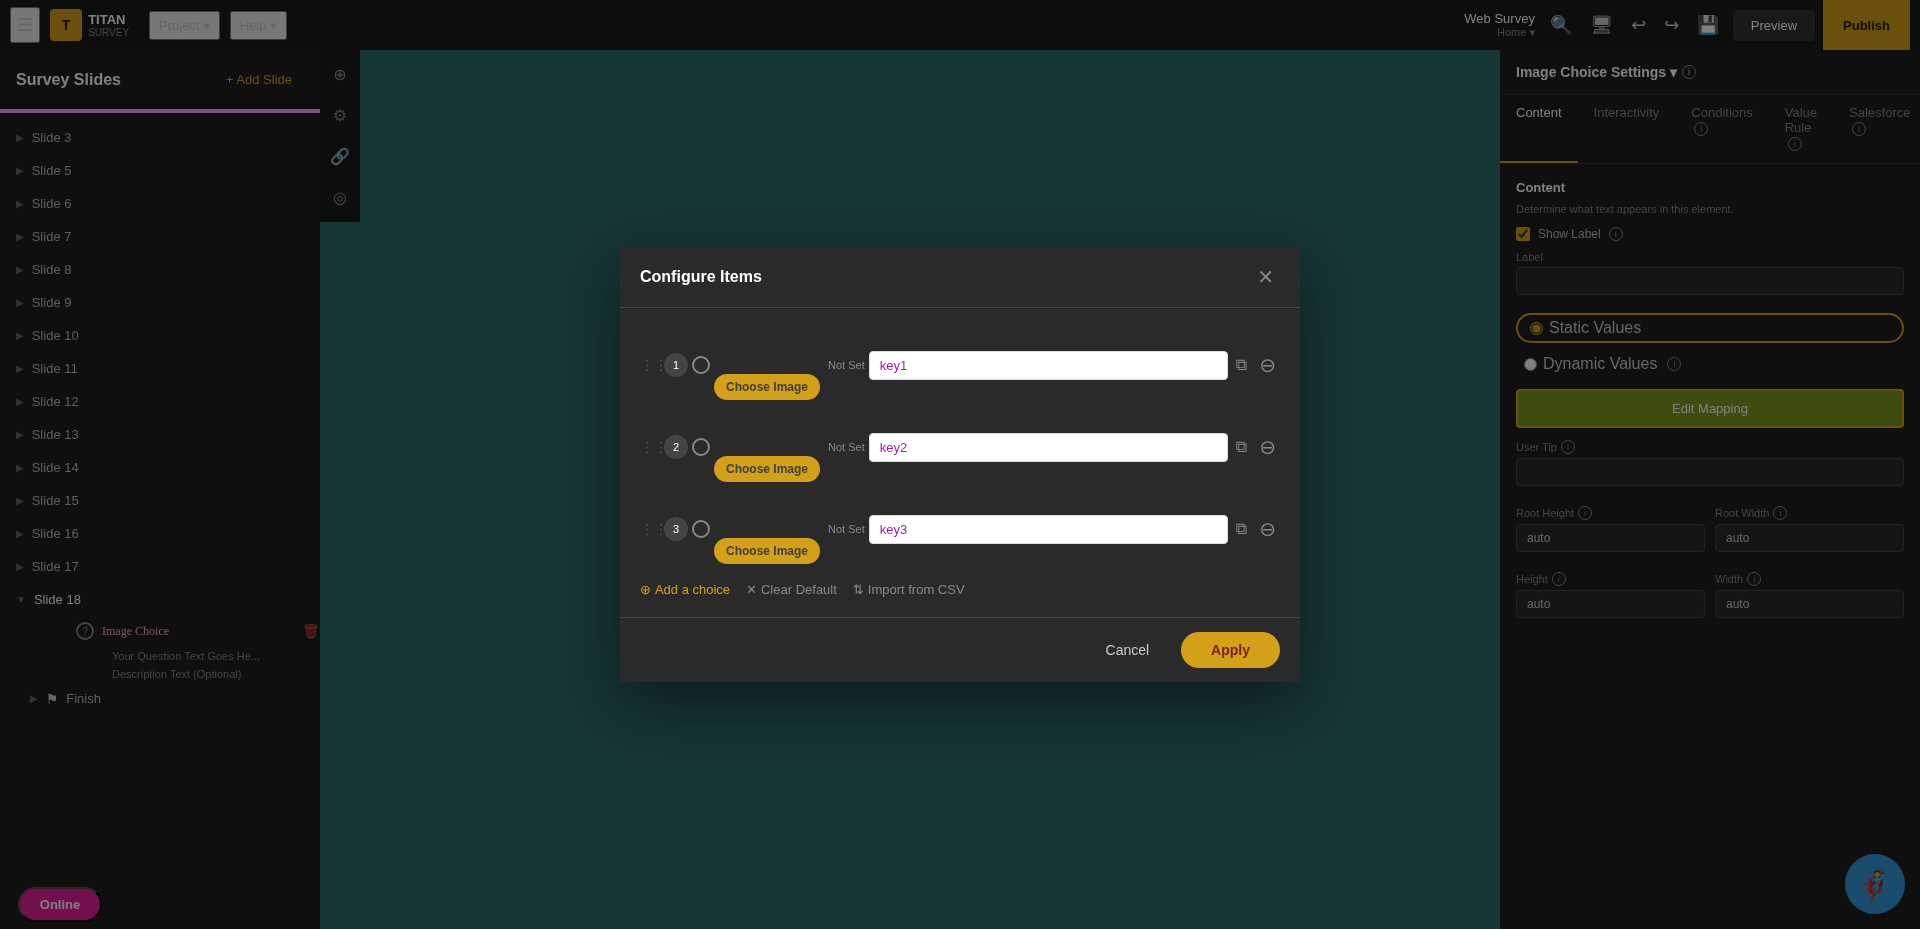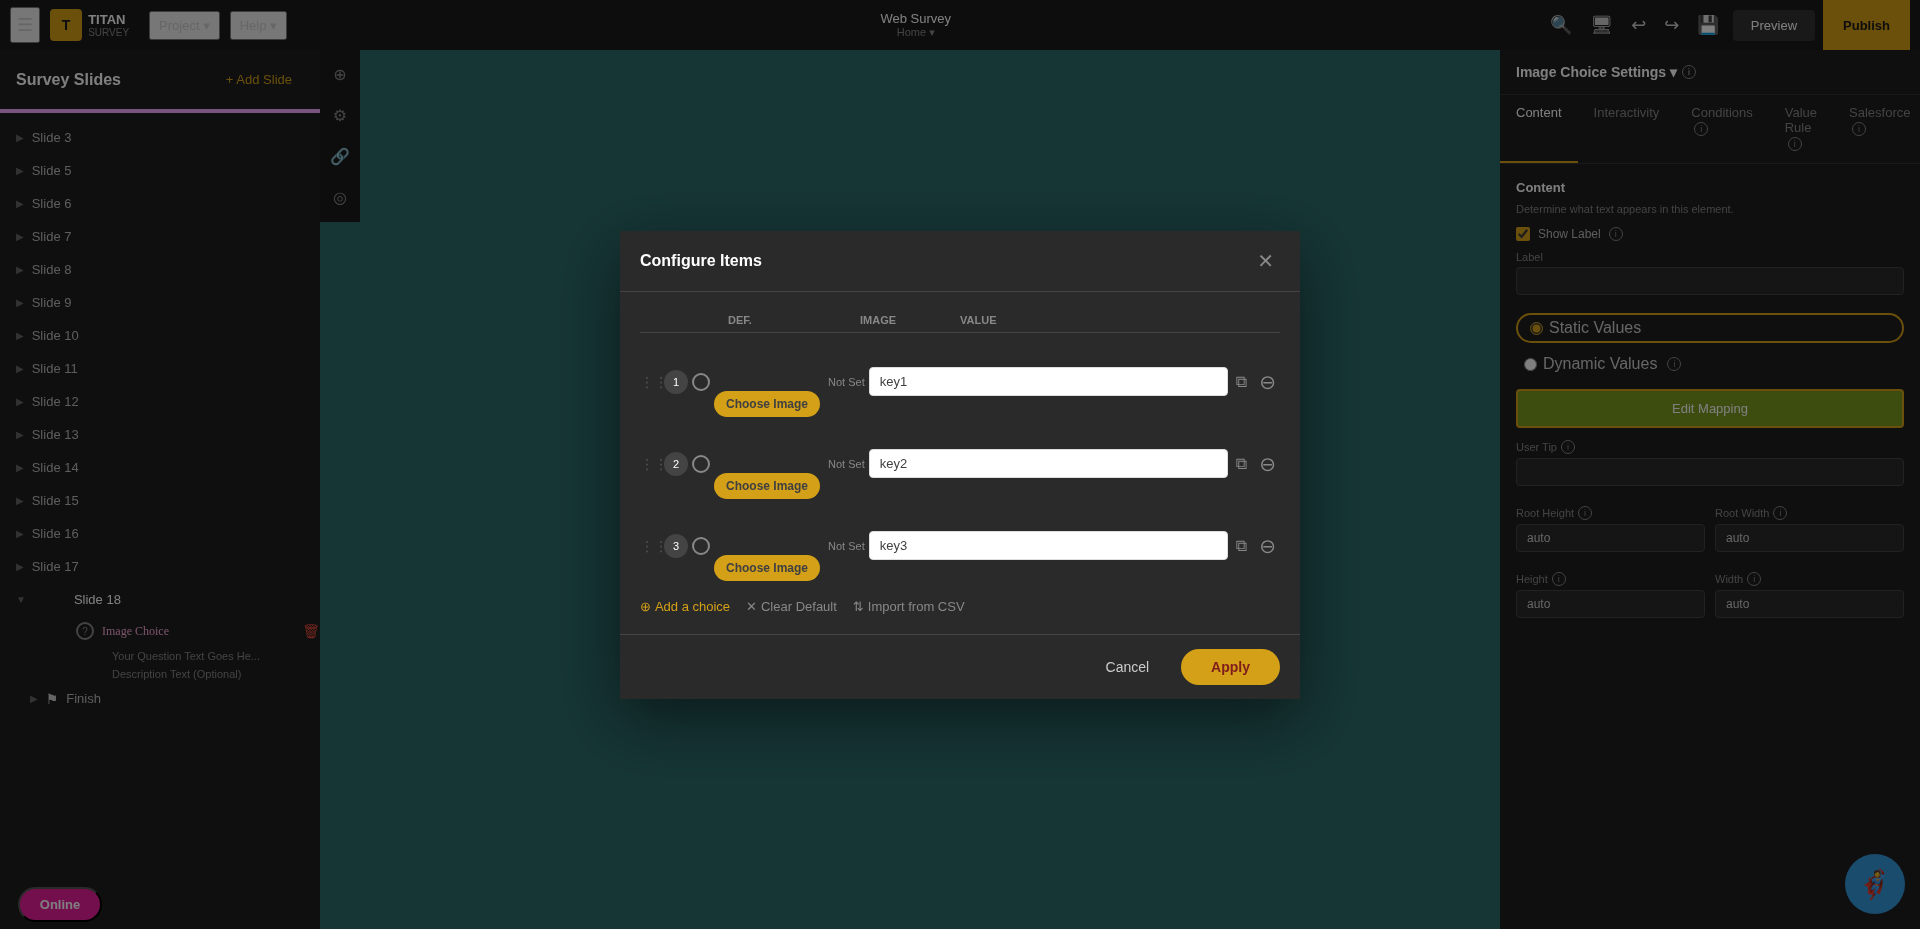--- a/index.html
+++ b/index.html
@@ -8,21 +8,21 @@
     
     .top-nav {
       position: fixed; top: 0; left: 0; right: 0; height: 50px;
       background: #1a1a1a; display: flex; align-items: center;
       z-index: 1000; padding: 0 10px; gap: 10px;
     }
     .nav-hamburger { color: #ccc; font-size: 18px; cursor: pointer; padding: 5px; }
     .nav-logo { display: flex; align-items: center; gap: 6px; margin-right: 10px; }
     .nav-logo-icon { width: 32px; height: 32px; background: #d4a017; border-radius: 4px; display: flex; align-items: center; justify-content: center; color: #1a1a1a; font-weight: bold; font-size: 14px; }
     .nav-item { color: #ccc; font-size: 13px; cursor: pointer; padding: 5px 8px; display: flex; align-items: center; gap: 3px; }
-    .nav-center { flex: 1; display: flex; flex-direction: column; align-items: center; justify-content: center; }
+    .nav-center { flex: 1; display: flex; flex-direction: column; align-items: flex-end; justify-content: center; }
     .nav-center-title { color: white; font-size: 13px; }
     .nav-center-sub { color: #888; font-size: 11px; }
     .nav-actions { display: flex; align-items: center; gap: 8px; }
     .nav-icon-btn { color: #ccc; background: none; border: none; cursor: pointer; font-size: 18px; padding: 5px; }
     .nav-preview-btn { background: #333; color: white; border: none; padding: 8px 18px; border-radius: 4px; cursor: pointer; font-size: 13px; }
     .nav-publish-btn { background: #d4a017; color: #1a1a1a; border: none; padding: 8px 20px; font-weight: bold; font-size: 13px; cursor: pointer; height: 50px; }
 
     
     .sidebar {
       position: fixed; top: 50px; left: 0; width: 320px; bottom: 0;
@@ -38,21 +38,21 @@
       color: #d4a017; background: none; border: none; cursor: pointer; font-size: 13px;
     }
     .slide-list { padding: 8px 0; }
     .slide-item {
       display: flex; align-items: center; padding: 7px 16px;
       cursor: pointer; gap: 8px; position: relative;
     }
     .slide-item-expand { color: #666; font-size: 10px; }
     .slide-item-label { color: #bbb; font-size: 13px; flex: 1; }
     .slide-item-dots { color: #666; font-size: 16px; opacity: 0; }
-    .slide-item.expanded .slide-item-label { color: white; margin-left: 40px; }
+    .slide-item.expanded .slide-item-label { color: white; }
 
     .sub-item { padding-left: 48px; }
     .sub-item-inner { display: flex; align-items: center; gap: 8px; padding: 6px 0; cursor: pointer; }
     .sub-item-icon { width: 18px; height: 18px; border-radius: 50%; border: 2px solid #888; display: flex; align-items: center; justify-content: center; font-size: 10px; color: #888; }
     .sub-item-label { color: #f9a8d4; font-size: 12px; font-family: Liberation Serif, serif; }
     .sub-item-delete { color: #e74c3c; font-size: 14px; margin-left: auto; cursor: pointer; }
 
     .sub-text { padding-left: 64px; padding-top: 4px; padding-bottom: 2px; color: #888; font-size: 11px; }
 
     
@@ -169,21 +169,21 @@
       border: 2px solid #888; cursor: pointer;
     }
     .choose-image-btn {
       background: #d4a017; color: #404040; border: none;
       padding: 6px 12px; border-radius: 20px; font-size: 12px;
       font-weight: 600; cursor: pointer; white-space: nowrap; margin-top: 44px;
     }
     .not-set-text { color: #888; font-size: 11px; margin-left: 4px; }
     .value-input {
       flex: 1; background: white; border: 1px solid #ddd;
-      color: #404040; padding: 6px 10px; border-radius: 4px; font-size: 13px;
+      color: #a21caf; padding: 6px 10px; border-radius: 4px; font-size: 13px;
     }
     .copy-icon-btn {
       background: none; border: none; color: #888; cursor: pointer; font-size: 16px; padding: 4px;
     }
     .remove-icon-btn {
       background: none; border: none; color: #888; cursor: pointer; font-size: 20px; padding: 4px;
     }
 
     .modal-actions-row {
       display: flex; align-items: center; gap: 16px; padding: 12px 0 4px;
@@ -478,29 +478,20 @@
 </aside>
 
 <div class="modal-overlay">
   <div class="modal">
     <div class="modal-header">
       <span class="modal-title">Configure Items</span>
       <button class="modal-close">✕</button>
     </div>
     <div class="modal-body">
 
-      <div class="config-table-header">
-        <div class="col-drag"></div>
-        <div class="col-num"></div>
-        <div class="col-radio"></div>
-        <div class="col-image" style="padding-left:8px;">DEF.</div>
-        <div style="width:100px;">IMAGE</div>
-        <div class="col-value">VALUE</div>
-        <div class="col-actions"></div>
-      </div>
 
       <div class="config-row">
         <span class="drag-handle">⋮⋮</span>
         <div class="row-number">1</div>
         <div class="row-radio"></div>
         <button class="choose-image-btn">Choose Image</button>
         <span class="not-set-text">Not Set</span>
         <input type="text" class="value-input" value="key1" style="">
         <button class="copy-icon-btn">⧉</button>
         <button class="remove-icon-btn">⊖</button>

